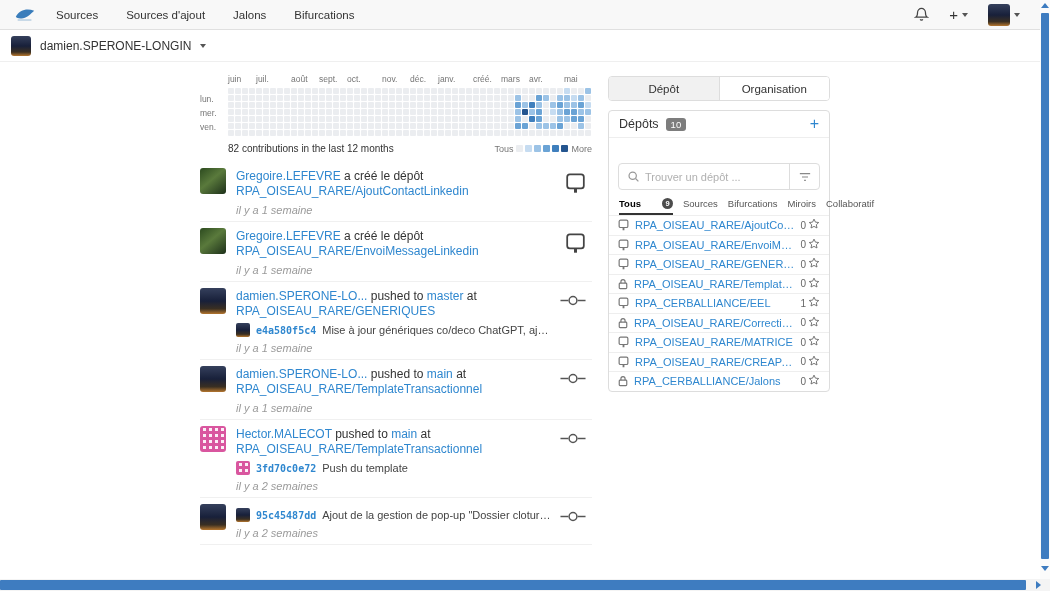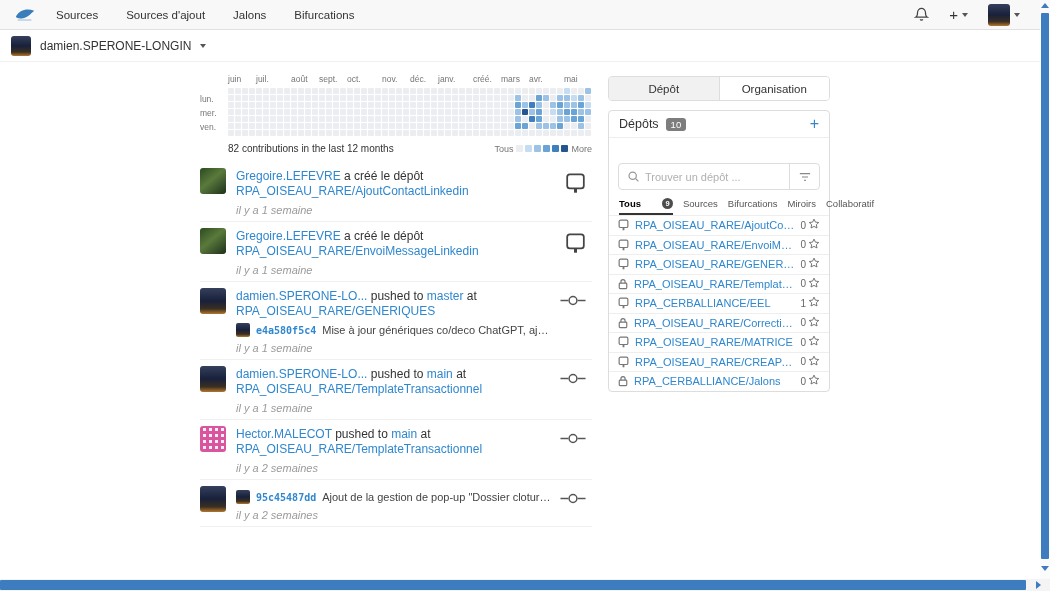--- a/index.html
+++ b/index.html
@@ -580,20 +580,25 @@
               <line x1="0.5" y1="8" x2="9" y2="8"></line>
               <circle cx="14" cy="8" r="4.2"></circle>
               <line x1="19" y1="8" x2="27.5" y2="8"></line>
             </svg></span>
         </div>
         <div class="feed-item">
           <div class="fi-main">
             <span class="fi-avatar avatar av-identicon"></span>
             <div class="fi-body">
               <div class="fi-header"><a class="lnk">Hector.MALECOT</a> pushed to <a class="lnk">main</a> at <a class="lnk">RPA_OISEAU_RARE/TemplateTransactionnel</a></div>
+              <div class="fi-commit">
+                <span class="mini-av avatar av-identicon"></span>
+                <a class="fi-hash">3fd70c0e72</a>
+                <span class="fi-msg">Push du template</span>
+              </div>
               <div class="fi-time">il y a 2 semaines</div>
             </div>
           </div>
           <span class="fi-icon"><svg width="26" height="17" viewBox="0 0 28 16" stroke="#555" stroke-width="1.6" fill="none">
               <line x1="0.5" y1="8" x2="9" y2="8"></line>
               <circle cx="14" cy="8" r="4.2"></circle>
               <line x1="19" y1="8" x2="27.5" y2="8"></line>
             </svg></span>
         </div>
         <div class="feed-item">

